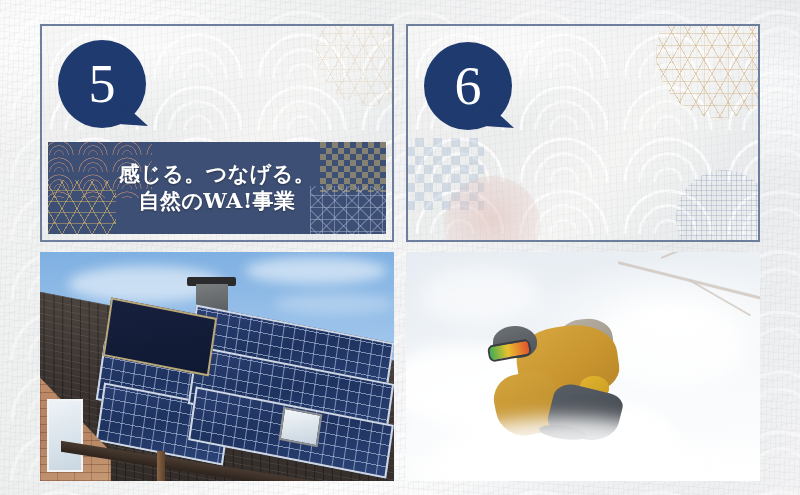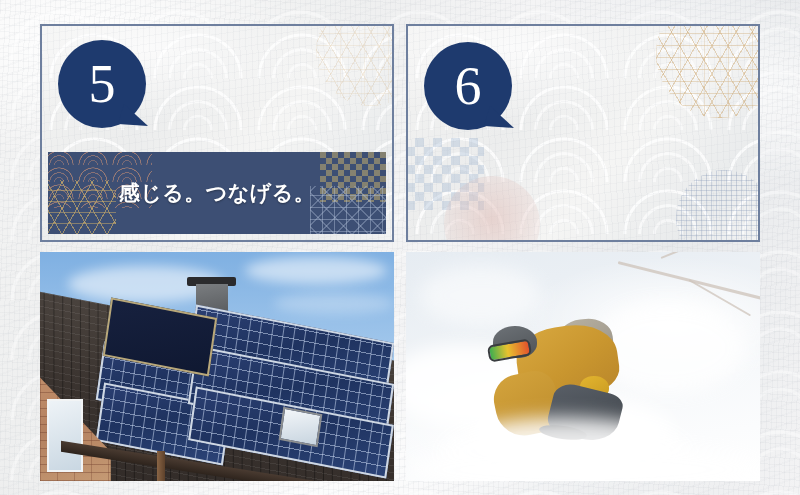--- a/index.html
+++ b/index.html
@@ -128,21 +128,21 @@
     font-family:"DejaVu Serif","Liberation Serif",serif;
     line-height:1.14;
     letter-spacing:.5px;
     text-shadow:0 1px 0 rgba(255,255,255,.6);
     white-space:pre-line;
   }
   .heading.h5{left:152px;top:38px;font-size:30px;text-align:left;}
 
   
   .banner{
-    position:absolute;left:6px;right:6px;bottom:6px;height:82px;
+    position:absolute;left:6px;right:6px;bottom:6px;height:92px;
     background:#3d4f74;
     overflow:hidden;
   }
   .banner .b-pat{position:absolute;pointer-events:none;}
   
   .seigaiha-warm{
     left:-6px;top:-4px;width:110px;height:60px;
     background-image:
       radial-gradient(circle at 50% 100%, rgba(198,142,118,0) 56%, rgba(198,142,118,.65) 57%, rgba(198,142,118,.65) 60%, rgba(198,142,118,0) 61%),
       radial-gradient(circle at 50% 100%, rgba(198,142,118,0) 36%, rgba(198,142,118,.55) 37%, rgba(198,142,118,.55) 40%, rgba(198,142,118,0) 41%),
@@ -320,20 +320,21 @@
       <span class="l2">保護保全と活用</span>
     </div>
 
     <div class="banner">
       <div class="b-pat seigaiha-warm"></div>
       <div class="b-pat asanoha-gold"></div>
       <div class="b-pat ichimatsu-gold"></div>
       <div class="b-pat shippou-pale"></div>
       <div class="banner-text">
         <div class="bl1">感じる。つなげる。</div>
+        <div class="bl2">自然のWA!事業</div>
       </div>
     </div>
   </div>
 
   <div class="card right">
     <div class="card-bg"></div>
 
     <div class="deco asanoha-beige" style="right:-26px;top:-36px;width:128px;height:128px;opacity:.85;"></div>
     <div class="deco ichimatsu-blue" style="left:-20px;top:112px;width:96px;height:72px;opacity:.75;"></div>
     <div class="deco pink-circle" style="left:36px;top:150px;width:96px;height:96px;"></div>

